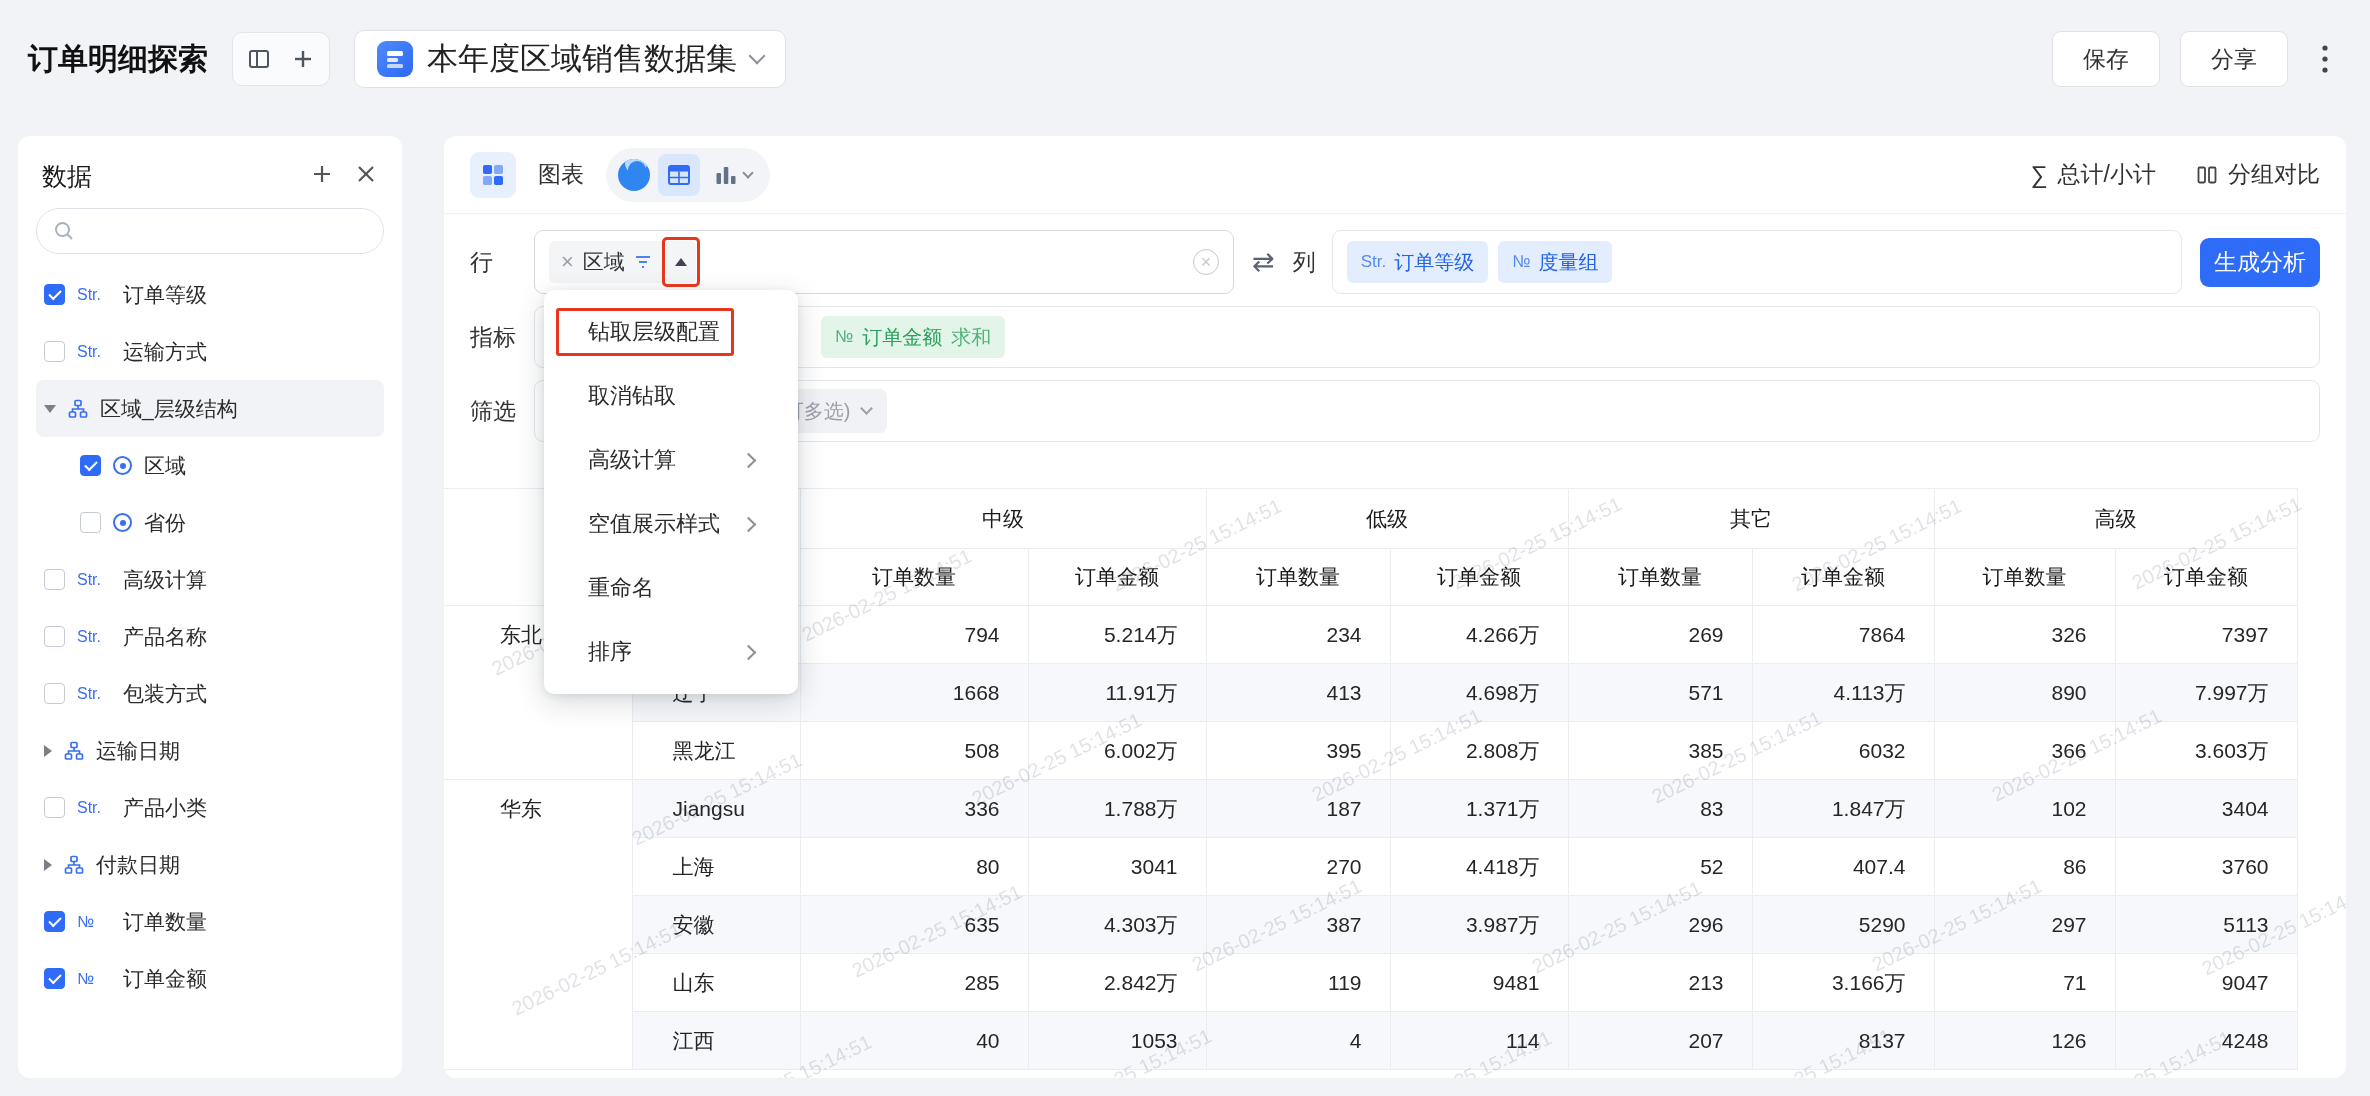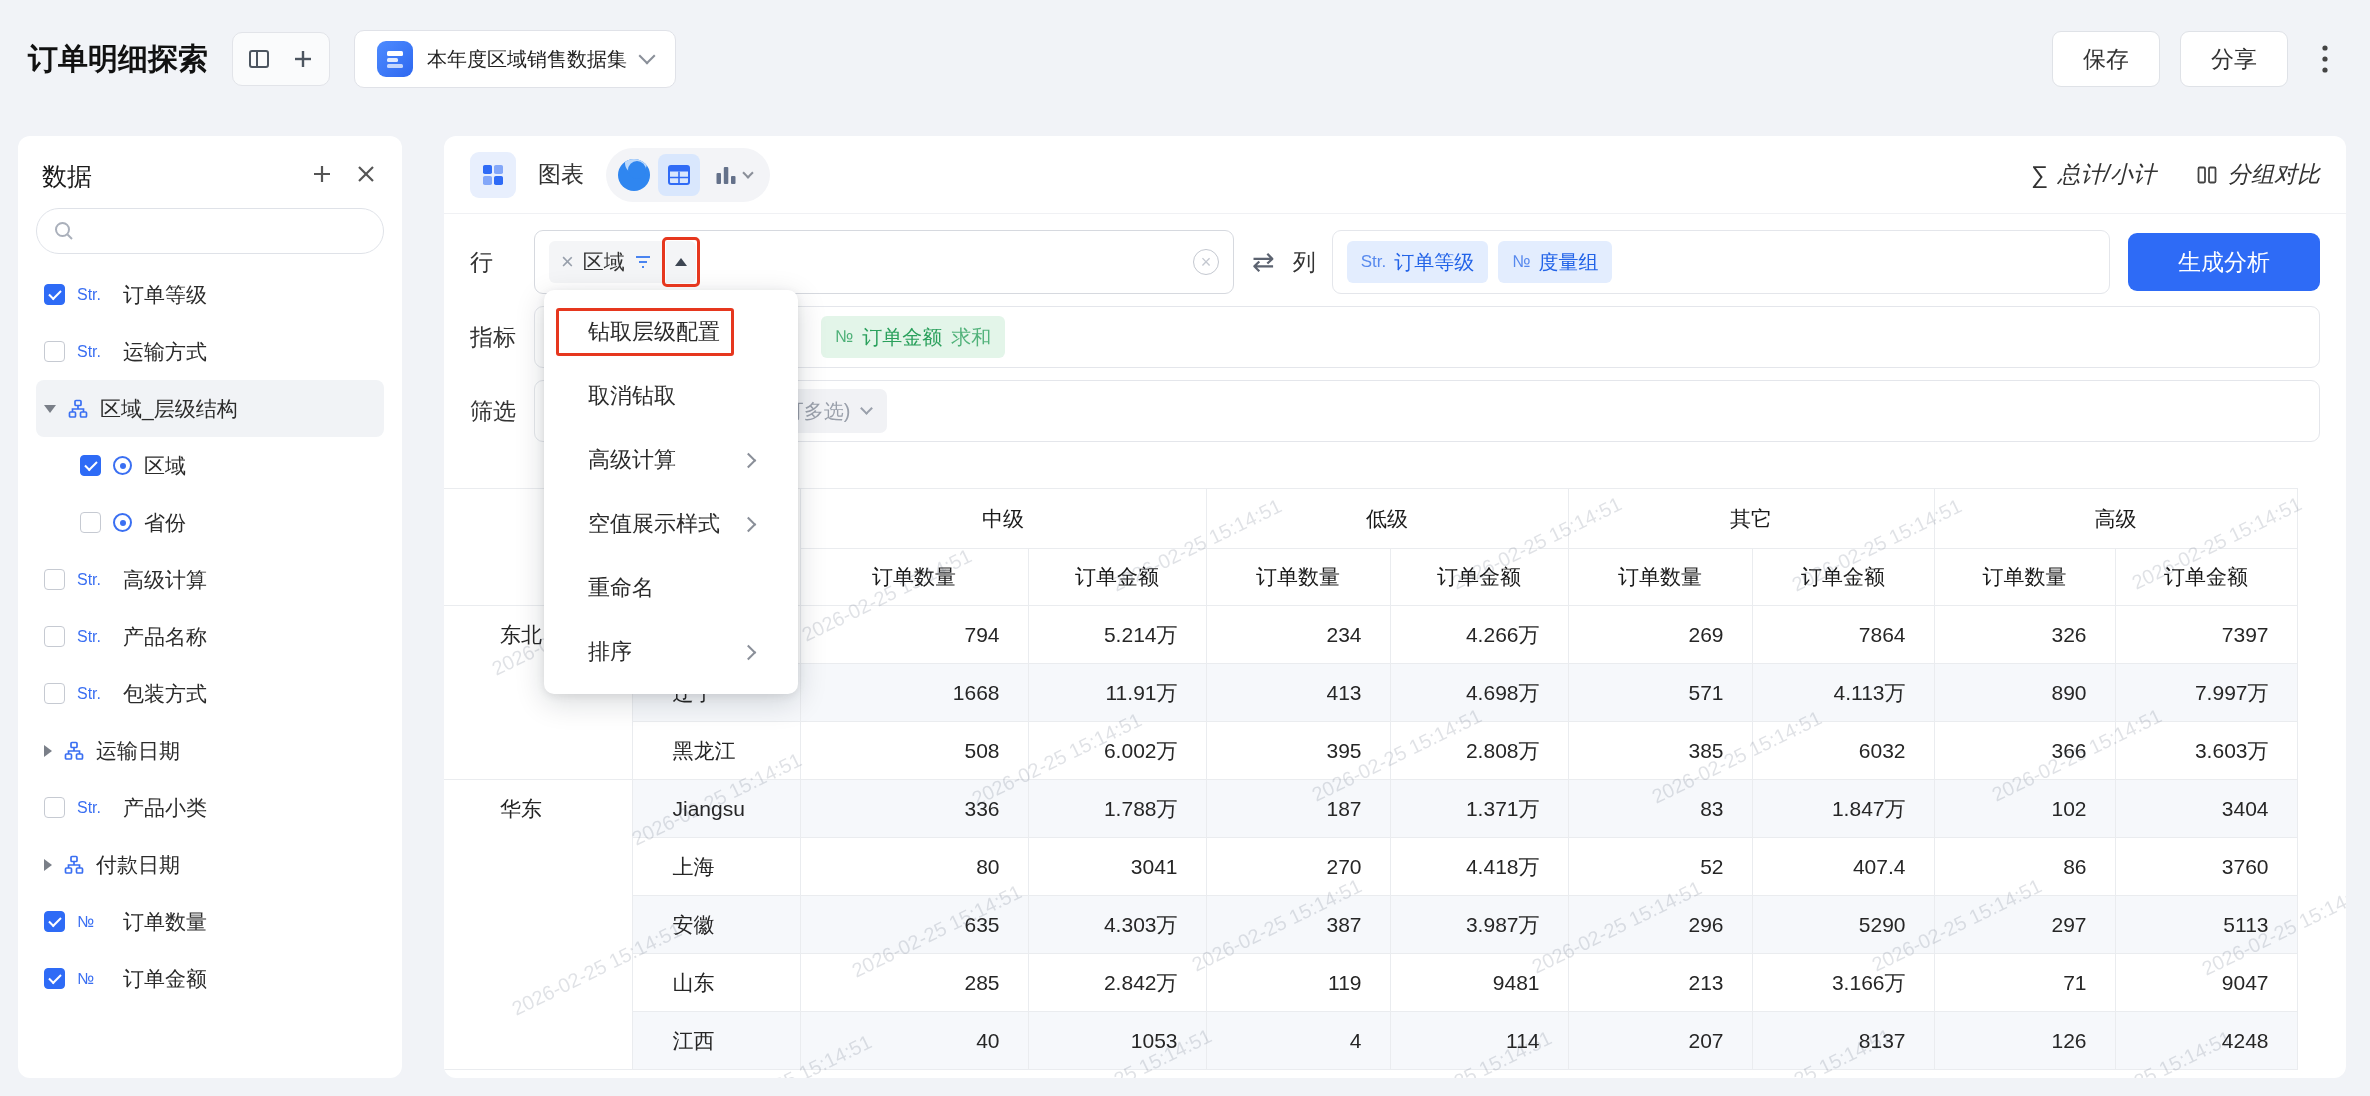--- a/index.html
+++ b/index.html
@@ -15,21 +15,21 @@
   .topbar { position:absolute; left:0; top:0; width:2370px; height:118px;
     display:flex; align-items:center; padding:0 28px; gap:24px; }
   .page-title { font-size:30px; font-weight:700; color:#111; white-space:nowrap; }
   .icon-pill { display:flex; align-items:center; height:54px; border:1.5px solid #e2e4e9;
     border-radius:10px; background:#fafbfc; padding:0 6px; gap:4px; }
   .ibtn { width:40px; height:40px; display:flex; align-items:center; justify-content:center; border-radius:8px; cursor:pointer; }
   .dataset-pill { display:flex; align-items:center; height:58px; background:#fff; border:1.5px solid #e0e2e8;
     border-radius:10px; padding:0 22px; gap:14px; cursor:pointer; }
   .ds-icon { width:36px; height:36px; border-radius:9px; background:linear-gradient(135deg,#4d8bff,#2e68f0);
     display:flex; align-items:center; justify-content:center; }
-  .ds-label { font-size:20px; color:#222; white-space:nowrap; }
+  .ds-label { font-size:31px; color:#222; white-space:nowrap; }
   .chev-down { width:12px; height:12px; border-right:2.2px solid #8a8f99; border-bottom:2.2px solid #8a8f99;
     transform:rotate(45deg); margin-top:-6px; }
   .chev-right { width:11px; height:11px; border-top:2.2px solid #8a8f99; border-right:2.2px solid #8a8f99;
     transform:rotate(45deg); }
   .topbar-right { margin-left:auto; display:flex; align-items:center; gap:20px; }
   .btn-plain { height:56px; padding:0 30px; background:#fff; border:1.5px solid #dfe2e7; border-radius:9px;
     font-size:23px; color:#333; cursor:pointer; font-family:inherit; }
   .kebab { width:34px; height:56px; display:flex; align-items:center; justify-content:center; cursor:pointer; }
 
   
@@ -66,21 +66,21 @@
   .donut { width:32px; height:32px; border-radius:50%; background:#2f86f0; position:relative; overflow:hidden; cursor:pointer; }
   .donut::after { content:""; position:absolute; left:7px; top:-7px; width:22px; height:22px; border-radius:50%;
     background:#bcd9fb; }
   .donut::before { content:""; position:absolute; left:10px; top:2px; width:18px; height:18px; border-radius:50%;
     background:#2f86f0; z-index:1; }
   .tbl-btn { width:42px; height:42px; border-radius:8px; display:flex; align-items:center; justify-content:center; cursor:pointer; }
   .tbl-btn.active { background:#d9e7fd; }
   .bar-btn { display:flex; align-items:center; gap:6px; padding:0 6px; cursor:pointer; }
   .chev-sm { width:8px; height:8px; border-right:2px solid #8a8f99; border-bottom:2px solid #8a8f99; transform:rotate(45deg); margin-top:-4px; }
   .toolbar-right { margin-left:auto; display:flex; align-items:center; gap:40px; }
-  .tr-item { display:flex; align-items:center; gap:10px; font-size:23px; color:#333; cursor:pointer; white-space:nowrap;font-style:italic; }
+  .tr-item { display:flex; align-items:center; gap:10px; font-size:23px; color:#333; cursor:pointer; white-space:nowrap; }
   .sigma::before { content:"\2211"; font-size:24px; color:#333; }
 
   .config { padding:16px 26px 0; }
   .cfg-row { display:flex; align-items:center; margin-bottom:12px; }
   .cfg-label { width:64px; flex:none; font-size:23px; color:#333; white-space:nowrap; }
   .shelf { height:64px; border:1.5px solid #d6d9df; border-radius:9px; background:#fff;
     display:flex; align-items:center; padding:0 14px; gap:10px; }
   .row-shelf { width:700px; flex:none; }
   .col-shelf { flex:1; margin-right:18px; border-color:#e4e6eb; }
   .metric-shelf,.filter-shelf { flex:1; height:62px; border:1.5px solid #e4e6eb; border-radius:9px;
@@ -95,21 +95,21 @@
   .red-caret-frame { position:absolute; left:-4px; top:-4px; right:-4px; bottom:-4px;
     border:3px solid #e6371e; border-radius:5px; z-index:45; }
   .clear-ic { margin-left:auto; width:26px; height:26px; border:1.7px solid #c4c8d0; border-radius:50%;
     display:flex; align-items:center; justify-content:center; cursor:pointer; }
   .clear-ic::after { content:"\00d7"; color:#c4c8d0; font-size:18px; line-height:1; }
   .swap { margin:0 18px; font-size:27px; color:#5c6370; cursor:pointer; }
   .swap::before { content:"\21c4"; }
   .chip-blue { height:42px; background:#e3edfe; border-radius:6px; color:#2263e8; font-size:20px;
     display:flex; align-items:center; gap:8px; padding:0 14px; cursor:pointer; white-space:nowrap; }
   .chip-blue .cbadge { font-size:17px; opacity:.72; }
-  .generate-btn { margin-left:auto; height:58px; padding:0 50px; background:#2e6bf6; color:#fff; border:none;
+  .generate-btn { margin-left:auto; height:49px; padding:0 14px; background:#2e6bf6; color:#fff; border:none;
     border-radius:9px; font-size:23px; font-weight:500; cursor:pointer; font-family:inherit; }
   .chip-green { margin-left:272px; height:42px; background:#e3f5e9; border-radius:6px; color:#2aa05c;
     font-size:20px; display:flex; align-items:center; gap:9px; padding:0 14px; cursor:pointer; white-space:nowrap; }
   .chip-green .gbadge { font-size:17px; opacity:.8; }
   .chip-green .agg { opacity:.78; }
   .filter-select { margin-left:212px; height:44px; background:#f1f2f5; border-radius:7px; color:#9aa0ab;
     font-size:20px; display:flex; align-items:center; gap:12px; padding:0 16px; cursor:pointer; white-space:nowrap; }
   .filter-select .chev-down { width:9px; height:9px; border-color:#9aa0ab; }
 
   

